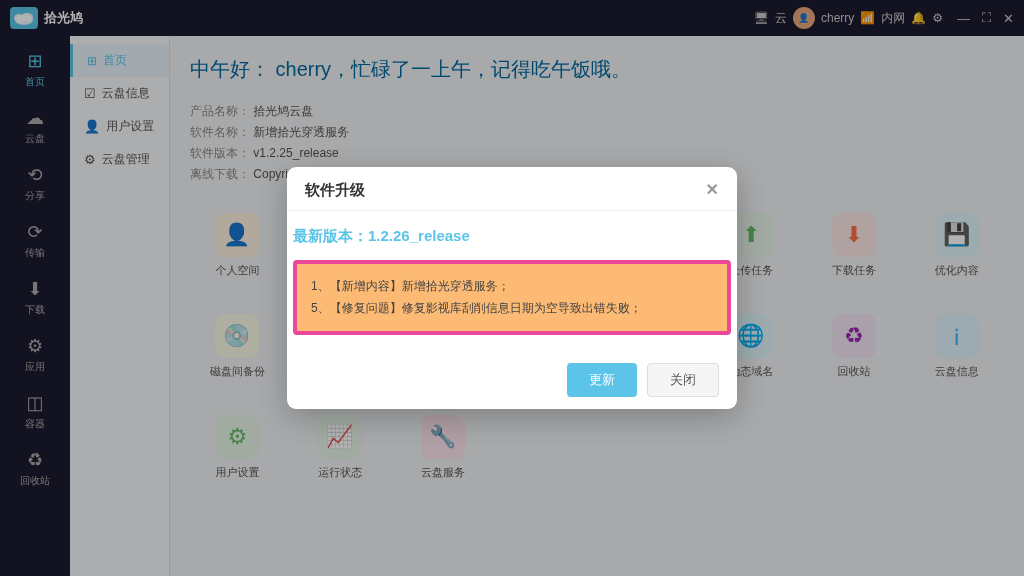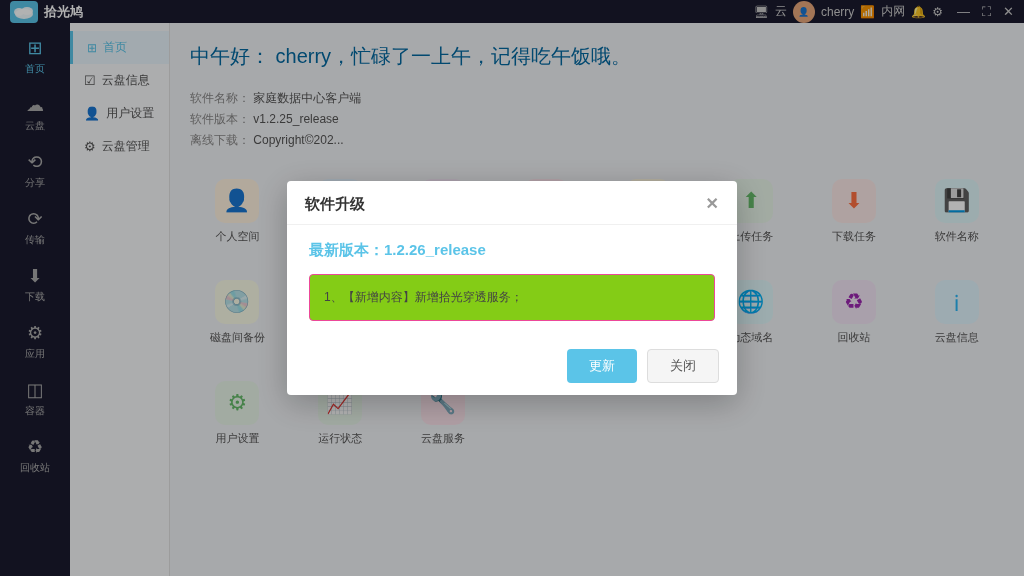--- a/index.html
+++ b/index.html
@@ -1,20 +1,20 @@
 <!DOCTYPE html>
 <html><head>
   <meta charset="utf-8">
   <style>
     * { margin: 0; padding: 0; box-sizing: border-box; }
     body { width: 1024px; height: 576px; overflow: hidden; font-family: 'Microsoft YaHei', Arial, sans-serif; background: #f0f2f5; display: flex; flex-direction: column; }
 
     
     .titlebar {
-      height: 23px;
+      height: 36px;
       background: #1a1a2e;
       display: flex;
       align-items: center;
       justify-content: space-between;
       padding: 0 10px;
       flex-shrink: 0;
       gap: 7px;
     }
     .titlebar-left { display: flex; align-items: center; gap: 8px; }
     .titlebar-logo { display: flex; align-items: center; gap: 6px; }
@@ -126,55 +126,55 @@
       z-index: 100;
       display: flex;
       align-items: center;
       justify-content: center;
     }
 
     
     .dialog {
       width: 450px;
       background: #fff;
-      border-radius: 4px;
+      border-radius: 9px;
       box-shadow: 0 8px 32px rgba(0,0,0,0.25);
       overflow: hidden;
       position: relative;
     }
     .dialog-header {
       padding: 14px 18px 10px;
       font-size: 15px;
       font-weight: bold;
       color: #333;
       border-bottom: 1px solid #f0f0f0;
       display: flex;
       align-items: center;
       justify-content: space-between;
     }
     .dialog-close {
       cursor: pointer;
       color: #999;
       font-size: 16px;
       line-height: 1;
     }
-    .dialog-body { padding: 16px 22px; }
+    .dialog-body { padding: 16px 6px; }
     .dialog-version {
       color: #5bc4e8;
       font-size: 15px;
       font-weight: bold;
       margin-bottom: 14px;
     }
     .dialog-content {
       max-height: 180px;
       overflow-y: auto;
-      border: 1px solid #ec4899;
+      border: 4px solid #ec4899;
       border-radius: 4px;
       padding: 12px 14px;
-      background: #84cc16;
+      background: #fdba74;
     }
     .dialog-content-item {
       font-size: 12px;
       color: #444;
       line-height: 1.8;
     }
     .dialog-footer {
       padding: 12px 18px;
       display: flex;
       justify-content: flex-end;
@@ -290,22 +290,26 @@
       <span class="item-icon">⚙</span>
       <span>云盘管理</span>
     </div>
   </div>
 
   <div class="content">
     <div class="greeting">中午好：  cherry，忙碌了一上午，记得吃午饭哦。</div>
 
     <div class="info-section">
       <div class="info-row">
+        <span class="info-label">产品名称：</span>
+        <span>拾光鸠云盘</span>
+      </div>
+      <div class="info-row">
         <span class="info-label">软件名称：</span>
-        <span>家庭数据中心客户端</span>
+        <span>新增拾光穿透服务</span>
       </div>
       <div class="info-row">
         <span class="info-label">软件版本：</span>
         <span>v1.2.25_release</span>
       </div>
       <div class="info-row">
         <span class="info-label">离线下载：</span>
         <span>Copyright©202...</span>
       </div>
     </div>
@@ -334,21 +338,21 @@
       <div class="grid-item">
         <div class="grid-icon icon-upload">⬆</div>
         <span class="grid-label">上传任务</span>
       </div>
       <div class="grid-item">
         <div class="grid-icon icon-download">⬇</div>
         <span class="grid-label">下载任务</span>
       </div>
       <div class="grid-item">
         <div class="grid-icon icon-backup">💾</div>
-        <span class="grid-label">软件名称</span>
+        <span class="grid-label">优化内容</span>
       </div>
     </div>
 
     <div class="icon-grid" style="margin-top:8px;">
       <div class="grid-item">
         <div class="grid-icon icon-diskbackup">💿</div>
         <span class="grid-label">磁盘间备份</span>
       </div>
       <div class="grid-item">
         <div class="grid-icon icon-offline">☁</div>
@@ -400,20 +404,21 @@
 <div class="overlay">
   <div class="dialog">
     <div class="dialog-header">
       <span>软件升级</span>
       <span class="dialog-close">✕</span>
     </div>
     <div class="dialog-body">
       <div class="dialog-version">最新版本：1.2.26_release</div>
       <div class="dialog-content">
         <div class="dialog-content-item">1、【新增内容】新增拾光穿透服务；</div>
+        <div class="dialog-content-item">5、【修复问题】修复影视库刮削信息日期为空导致出错失败；</div>
       </div>
     </div>
     <div class="dialog-footer">
       <button class="btn-update">更新</button>
       <button class="btn-close">关闭</button>
     </div>
   </div>
 </div>
 
 </body></html>

